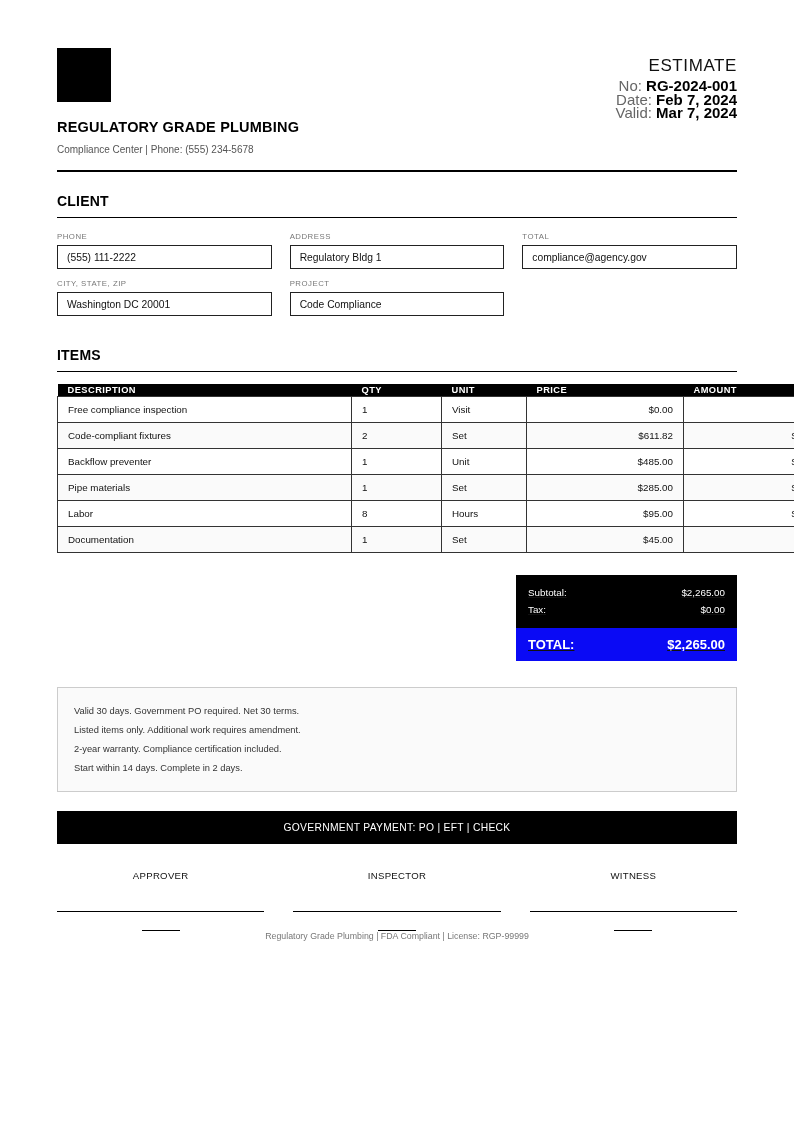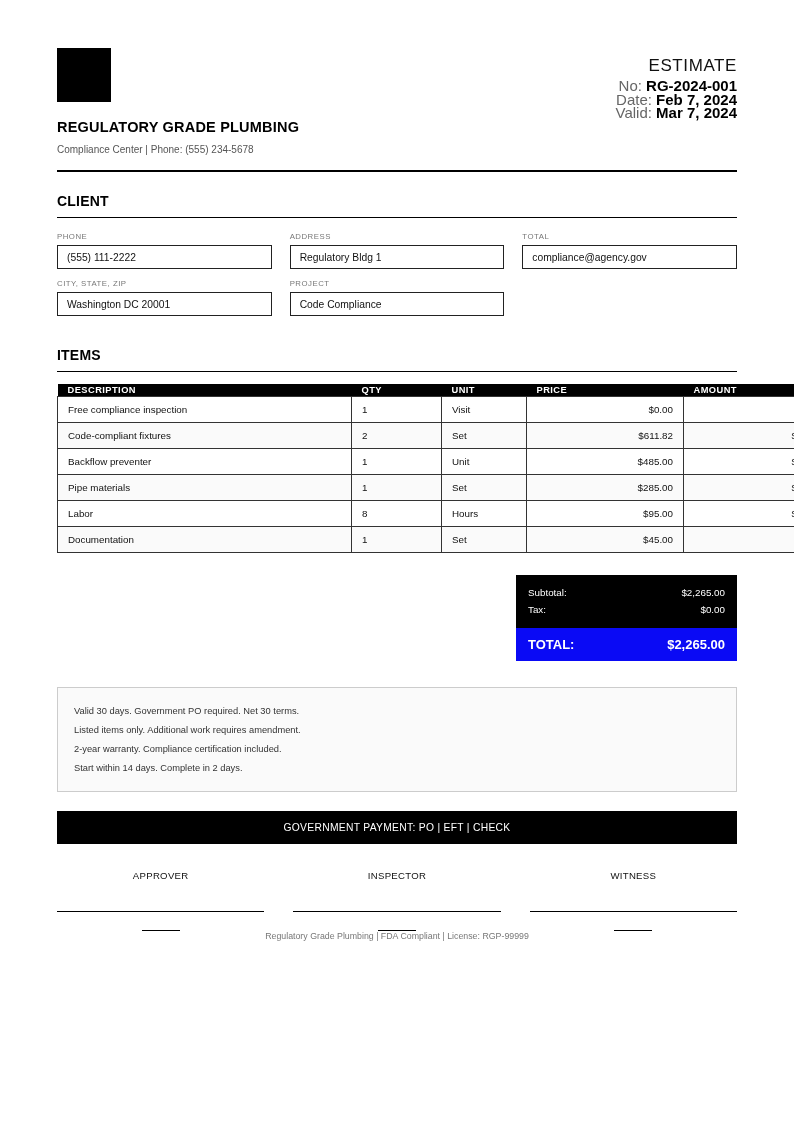--- a/index.html
+++ b/index.html
@@ -141,20 +141,21 @@
   .col-unit  { width: 65px; }
   .col-price { width: 137px; }
   .col-amt   { width: 134px; }
   .ta-right { text-align: right; }
 
   
   .totals-wrap {
     display: flex;
     justify-content: flex-end;
     margin-top: 22px;
+    text-decoration: underline;
   }
   .totals {
     width: 221px;
   }
   .totals-dark {
     background: #000000;
     padding: 9px 12px 10px 12px;
   }
   .total-row {
     display: flex;

